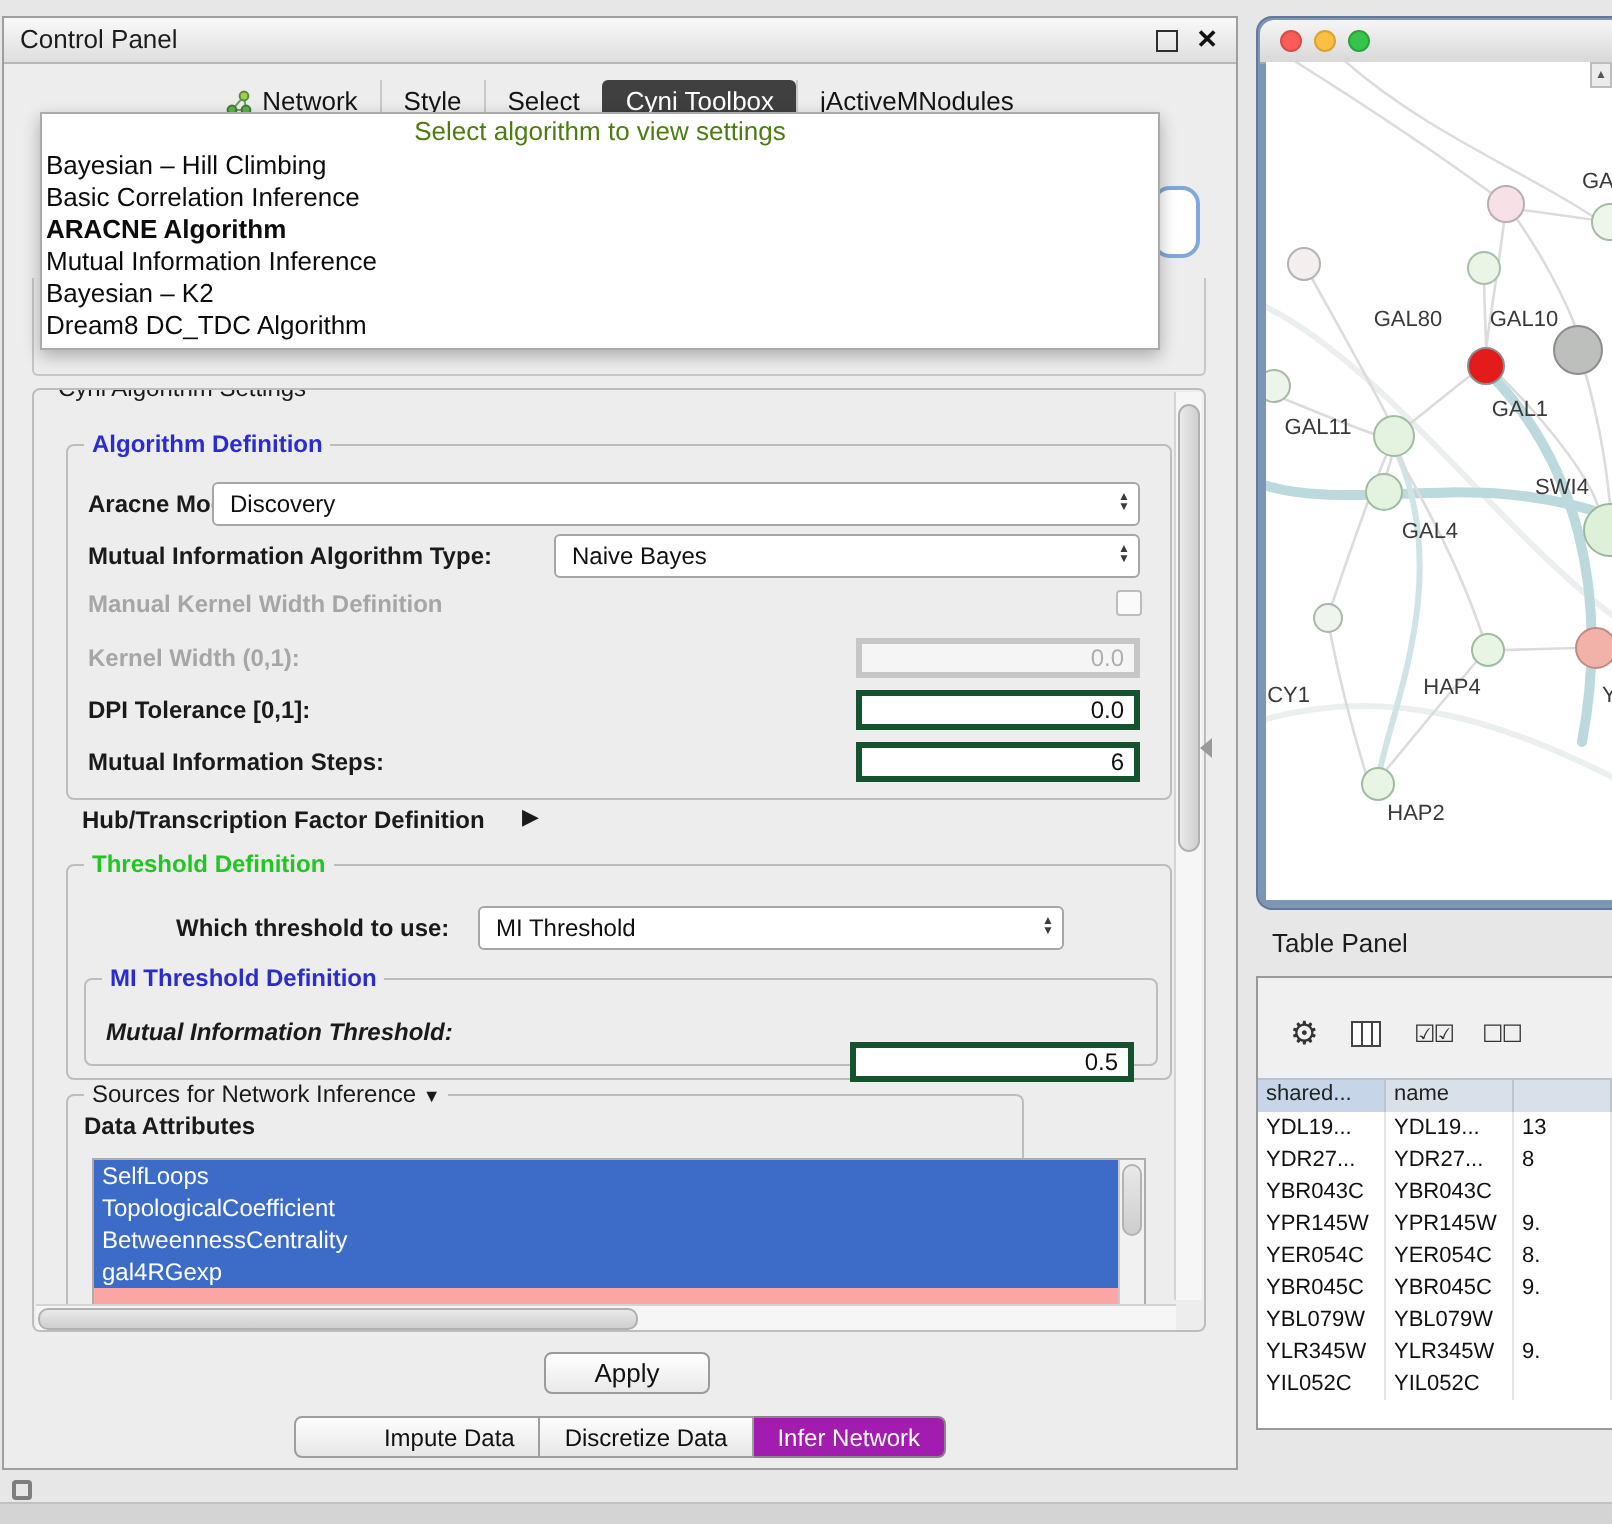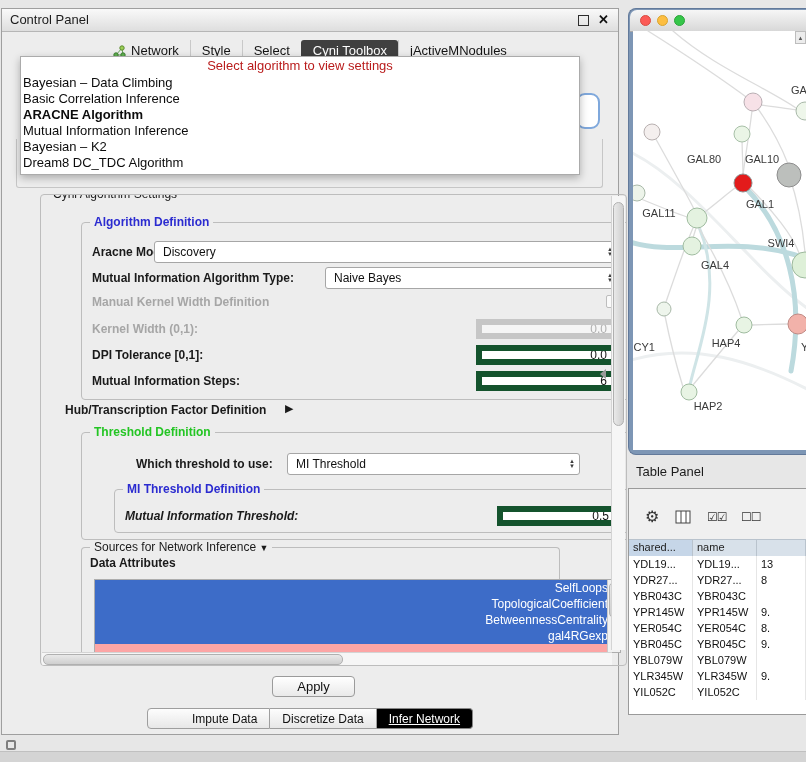--- a/index.html
+++ b/index.html
@@ -23,43 +23,43 @@
 
   
   .hidden-gbox{position:absolute;left:14px;top:130px;width:585px;height:48px;
                border:1px solid #c6c6c6;border-top:none;border-radius:0 0 3px 3px;z-index:1;}
   .focus-frag{position:absolute;left:574px;top:84px;width:24px;height:36px;background:#fff;
               border:2px solid #7fa8dc;border-radius:9px;z-index:5;box-sizing:border-box;}
 
   
   .popup{position:absolute;left:18px;top:47px;width:560px;height:119px;background:#fff;
          border:1px solid #ababab;box-shadow:0 3px 8px rgba(0,0,0,.28);z-index:30;box-sizing:border-box;}
-  .popup .ph{height:18px;line-height:18px;text-align:center;color:#b91c1c;font-size:13px;}
+  .popup .ph{height:18px;line-height:18px;text-align:center;color:#4d7c0f;font-size:13px;}
   .popup .item{height:16px;line-height:16px;padding-left:2px;font-size:13px;color:#0c0c0c;white-space:nowrap;}
   .popup .item.bold{font-weight:bold;}
 
   
-  .gbox{position:absolute;border:1px solid #bdbdbd;border-radius:4px;box-sizing:border-box;margin-left:24px;}
+  .gbox{position:absolute;border:1px solid #bdbdbd;border-radius:4px;box-sizing:border-box;}
   .gtitle{position:absolute;top:-8px;left:8px;background:#ededed;padding:0 4px;font-size:12px;
           font-weight:bold;white-space:nowrap;}
   .gtitle.black{font-weight:normal;color:#1a1a1a;}
   .gtitle.blue{color:#2b2bd0;}
   .gtitle.green{color:#23c523;}
 
   .lbl{position:absolute;font-size:12px;white-space:nowrap;color:#1a1a1a;}
   .lbl.bold{font-weight:bold;}
   .lbl.dis{color:#a6a6a6;font-weight:bold;}
 
   .combo{position:absolute;height:22px;background:#fff;border:1px solid #a6a6a6;border-radius:3px;box-sizing:border-box;padding-left:16px;}
   .combo .val{position:absolute;left:8px;top:0;line-height:20px;font-size:12px;color:#101010;white-space:nowrap;}
   .arrs{position:absolute;right:4px;top:50%;transform:translateY(-50%);display:flex;
         flex-direction:column;align-items:center;color:#3c3c3c;}
   .arrs span{font-size:6px;line-height:5px;}
 
-  .numfield{position:absolute;box-sizing:border-box;height:20px;border:6px solid #14532d;background:#fff;
+  .numfield{position:absolute;box-sizing:border-box;height:20px;border:3px solid #14532d;background:#fff;
             font:12px "Liberation Sans",sans-serif;text-align:right;padding:0 5px;color:#111;}
   .numfield.disabled{border-color:#c6c6c6;background:#f5f5f5;color:#aeaeae;}
   .checkbox{position:absolute;width:13px;height:13px;border:1px solid #bdbdbd;background:#fafafa;border-radius:2px;box-sizing:border-box;}
 
   .attr-list{position:absolute;background:#fca5a5;border:1px solid #adadad;overflow:hidden;box-sizing:border-box;}
   .attr-item{height:16px;line-height:16px;font-size:12px;padding-left:4px;color:#fff;background:#3d6cc8;
              margin-right:12px;white-space:nowrap;}
   .attr-scroll{position:absolute;top:0;right:0;bottom:0;width:12px;background:#f1f1f1;border-left:1px solid #c9c9c9;}
   .attr-scroll .thumb{position:absolute;top:2px;left:1px;right:1px;height:34px;
                       background:linear-gradient(#e9e9e9,#cdcdcd);border:1px solid #b2b2b2;border-radius:5px;}
@@ -73,21 +73,21 @@
                   background:linear-gradient(#e9e9e9,#cfcfcf);border:1px solid #b0b0b0;border-radius:5px;}
 
   .btn{position:absolute;border:1px solid #9b9b9b;border-radius:4px;background:linear-gradient(#ffffff,#e9e9e9);
        font-size:13px;text-align:center;line-height:19px;height:21px;box-sizing:border-box;color:#111;}
 
   .segrow{position:absolute;top:699px;left:0;right:0;display:flex;justify-content:center;}
   .seg{height:21px;line-height:20px;padding:0 12px;font-size:12px;color:#111;
        background:linear-gradient(#fdfdfd,#e7e7e7);border:1px solid #9e9e9e;border-left-width:0;box-sizing:border-box;}
   .seg:first-child{border-left-width:1px;border-radius:4px 0 0 4px;padding-left:44px;}
   .seg:last-child{border-radius:0 4px 4px 0;}
-  .seg.sel{background:#000000;color:#fff;border-color:#868686;text-decoration:underline;}
+  .seg.sel{background:#a21caf;color:#fff;border-color:#868686;}
 
   
   .net-window{position:absolute;left:628px;top:8px;width:178px;height:447px;background:#7d96b5;
               border:1px solid #62799a;border-right:none;border-radius:8px 0 0 8px;box-sizing:border-box;}
   .net-titlebar{position:absolute;top:1px;left:1px;right:0;height:21px;
                 background:linear-gradient(#f6f6f6,#d8d8d8);border-radius:7px 0 0 0;border-bottom:1px solid #a8a8a8;}
   .light{position:absolute;top:5px;width:11px;height:11px;border-radius:50%;box-sizing:border-box;}
   .net-canvas{position:absolute;left:4px;top:22px;right:0;bottom:4px;background:#fff;overflow:hidden;}
   .net-canvas svg{display:block;}
   .net-canvas text{font:11px "Liberation Sans",sans-serif;fill:#3a3a3a;}
@@ -152,21 +152,21 @@
     <div class="tab">
         <span>jActiveMNodules</span>
       </div>
   </div>
 
   <div class="hidden-gbox"></div>
   <div class="focus-frag"></div>
 
   <div class="popup">
     <div class="ph">Select algorithm to view settings</div>
-    <div class="item">Bayesian – Data Climbing</div>
+    <div class="item">Bayesian – Hill Climbing</div>
     <div class="item">Basic Correlation Inference</div>
     <div class="item bold">ARACNE Algorithm</div>
     <div class="item">Mutual Information Inference</div>
     <div class="item">Bayesian – K2</div>
     <div class="item">Dream8 DC_TDC Algorithm</div>
   </div>
 
   <div class="gbox" style="left:14px;top:185px;width:587px;height:472px;overflow:hidden;">
     <span class="gtitle black" style="overflow:visible;">Cyni Algorithm Settings</span>
 
@@ -215,25 +215,25 @@
         <span class="val">MI Threshold</span>
         <span class="arrs">
             <span>▲</span>
             <span>▼</span>
           </span>
       </div>
 
       <div class="gbox" style="left:8px;top:56px;width:537px;height:44px;padding-left:40px;">
         <span class="gtitle blue">MI Threshold Definition</span>
         <span class="lbl bold" style="left:10px;top:19px;font-style:italic;">Mutual Information Threshold:</span>
-        <input class="numfield" style="left: 382px; top: 16px; width: 123px;" value="0.5">
-      </div>
-    </div>
-
-    <div class="gbox" style="left:16px;top:352px;width:479px;height:113px;border-bottom:none;text-align:right;">
+        <input class="numfield" style="left: 382px; top: 31px; width: 142px;" value="0.5">
+      </div>
+    </div>
+
+    <div class="gbox" style="left:16px;top:352px;width:479px;height:113px;border-bottom:none;">
       <span class="gtitle black"><span>Sources for Network Inference</span> <span style="font-size:9px;">▼</span></span>
       <span class="lbl bold" style="left:8px;top:8px;">Data Attributes</span>
 
       <div class="attr-list" style="left:12px;top:31px;width:527px;height:74px;">
         <div class="attr-item">SelfLoops</div>
         <div class="attr-item">TopologicalCoefficient</div>
         <div class="attr-item">BetweennessCentrality</div>
         <div class="attr-item">gal4RGexp</div>
         <div class="attr-scroll">
             <div class="thumb"></div>

